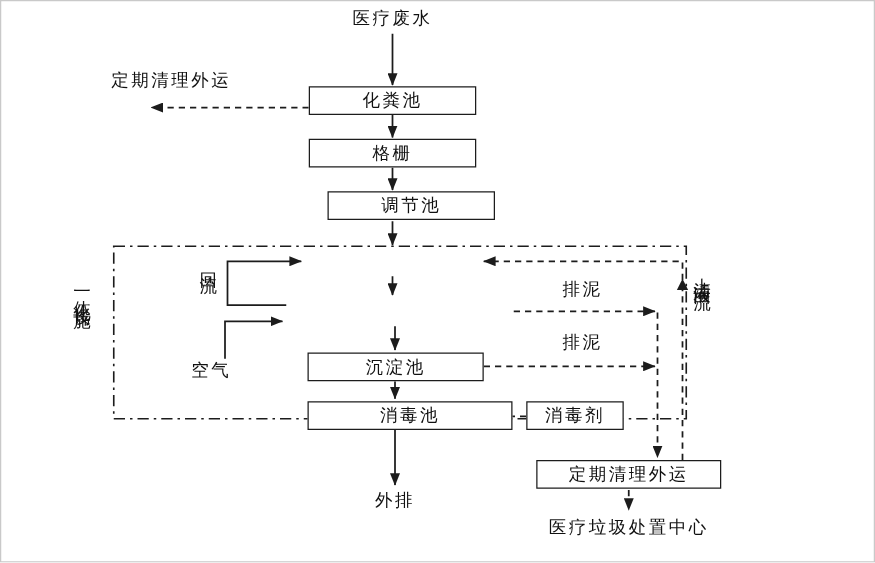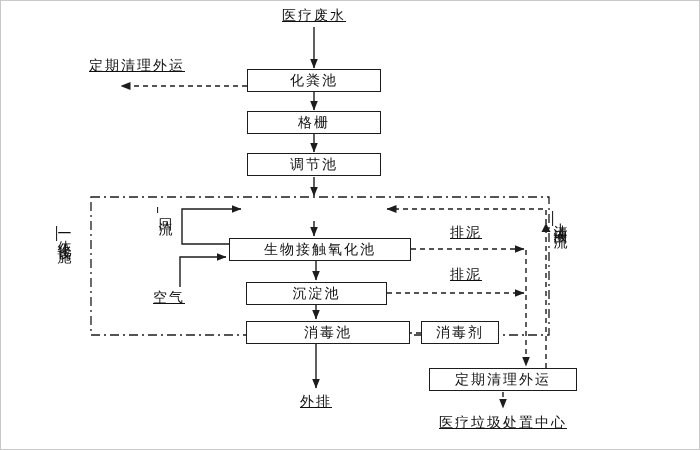--- a/index.html
+++ b/index.html
@@ -10,21 +10,21 @@
   }
   .layer{position:absolute;left:0;top:0;}
   .box{
     position:absolute;height:23px;box-sizing:border-box;
     border:1.6px solid #1c1c1c;background:#ffffff;
     display:flex;align-items:center;justify-content:center;
     font-size:14px;letter-spacing:2px;white-space:nowrap;z-index:2;text-align:right;
   }
   .lbl{
     position:absolute;font-size:14px;letter-spacing:2px;
-    white-space:nowrap;z-index:3;line-height:1.15;text-decoration:underline;
+    white-space:nowrap;z-index:3;line-height:1.15;
   }
   .center{transform:translateX(-50%);}
   .vtext{
     writing-mode:vertical-rl;text-orientation:upright;
     letter-spacing:3px;white-space:nowrap;
   }
 </style>
 </head>
 <body>
 
@@ -59,22 +59,21 @@
       <path d="M315,260 V279" marker-end="url(#arr)"></path>
       <path d="M315,304 V318" marker-end="url(#arr)"></path>
       <path d="M315,343 V387" marker-end="url(#arr)"></path>
       <path d="M228,243 H181 V208 H240" marker-end="url(#arr)"></path>
       <path d="M179,286 V256 H225" marker-end="url(#arr)"></path>
     </g>
   </svg>
 
   <div class="box" style="left:246px;top:68px;width:134px">化粪池</div>
   <div class="box" style="left:246px;top:110px;width:134px">格栅</div>
-  <div class="box" style="left:246px;top:152px;width:134px">调节池</div>
-  <div class="box" style="left:228px;top:237px;width:182px">生物接触氧化池</div>
+  <div class="box" style="left:261px;top:152px;width:134px">调节池</div>
   <div class="box" style="left:245px;top:281px;width:141px">沉淀池</div>
   <div class="box" style="left:245px;top:320px;width:164px">消毒池</div>
   <div class="box" style="left:420px;top:320px;width:78px">消毒剂</div>
   <div class="box" style="left:428px;top:367px;width:148px">定期清理外运</div>
 
   <div class="lbl center" style="left:313px;top:6px">医疗废水</div>
   <div class="lbl" style="left:88px;top:56px">定期清理外运</div>
   <div class="lbl vtext" style="left:157px;top:206px">回流</div>
   <div class="lbl" style="left:152px;top:288px">空气</div>
   <div class="lbl" style="left:449px;top:223px">排泥</div>

